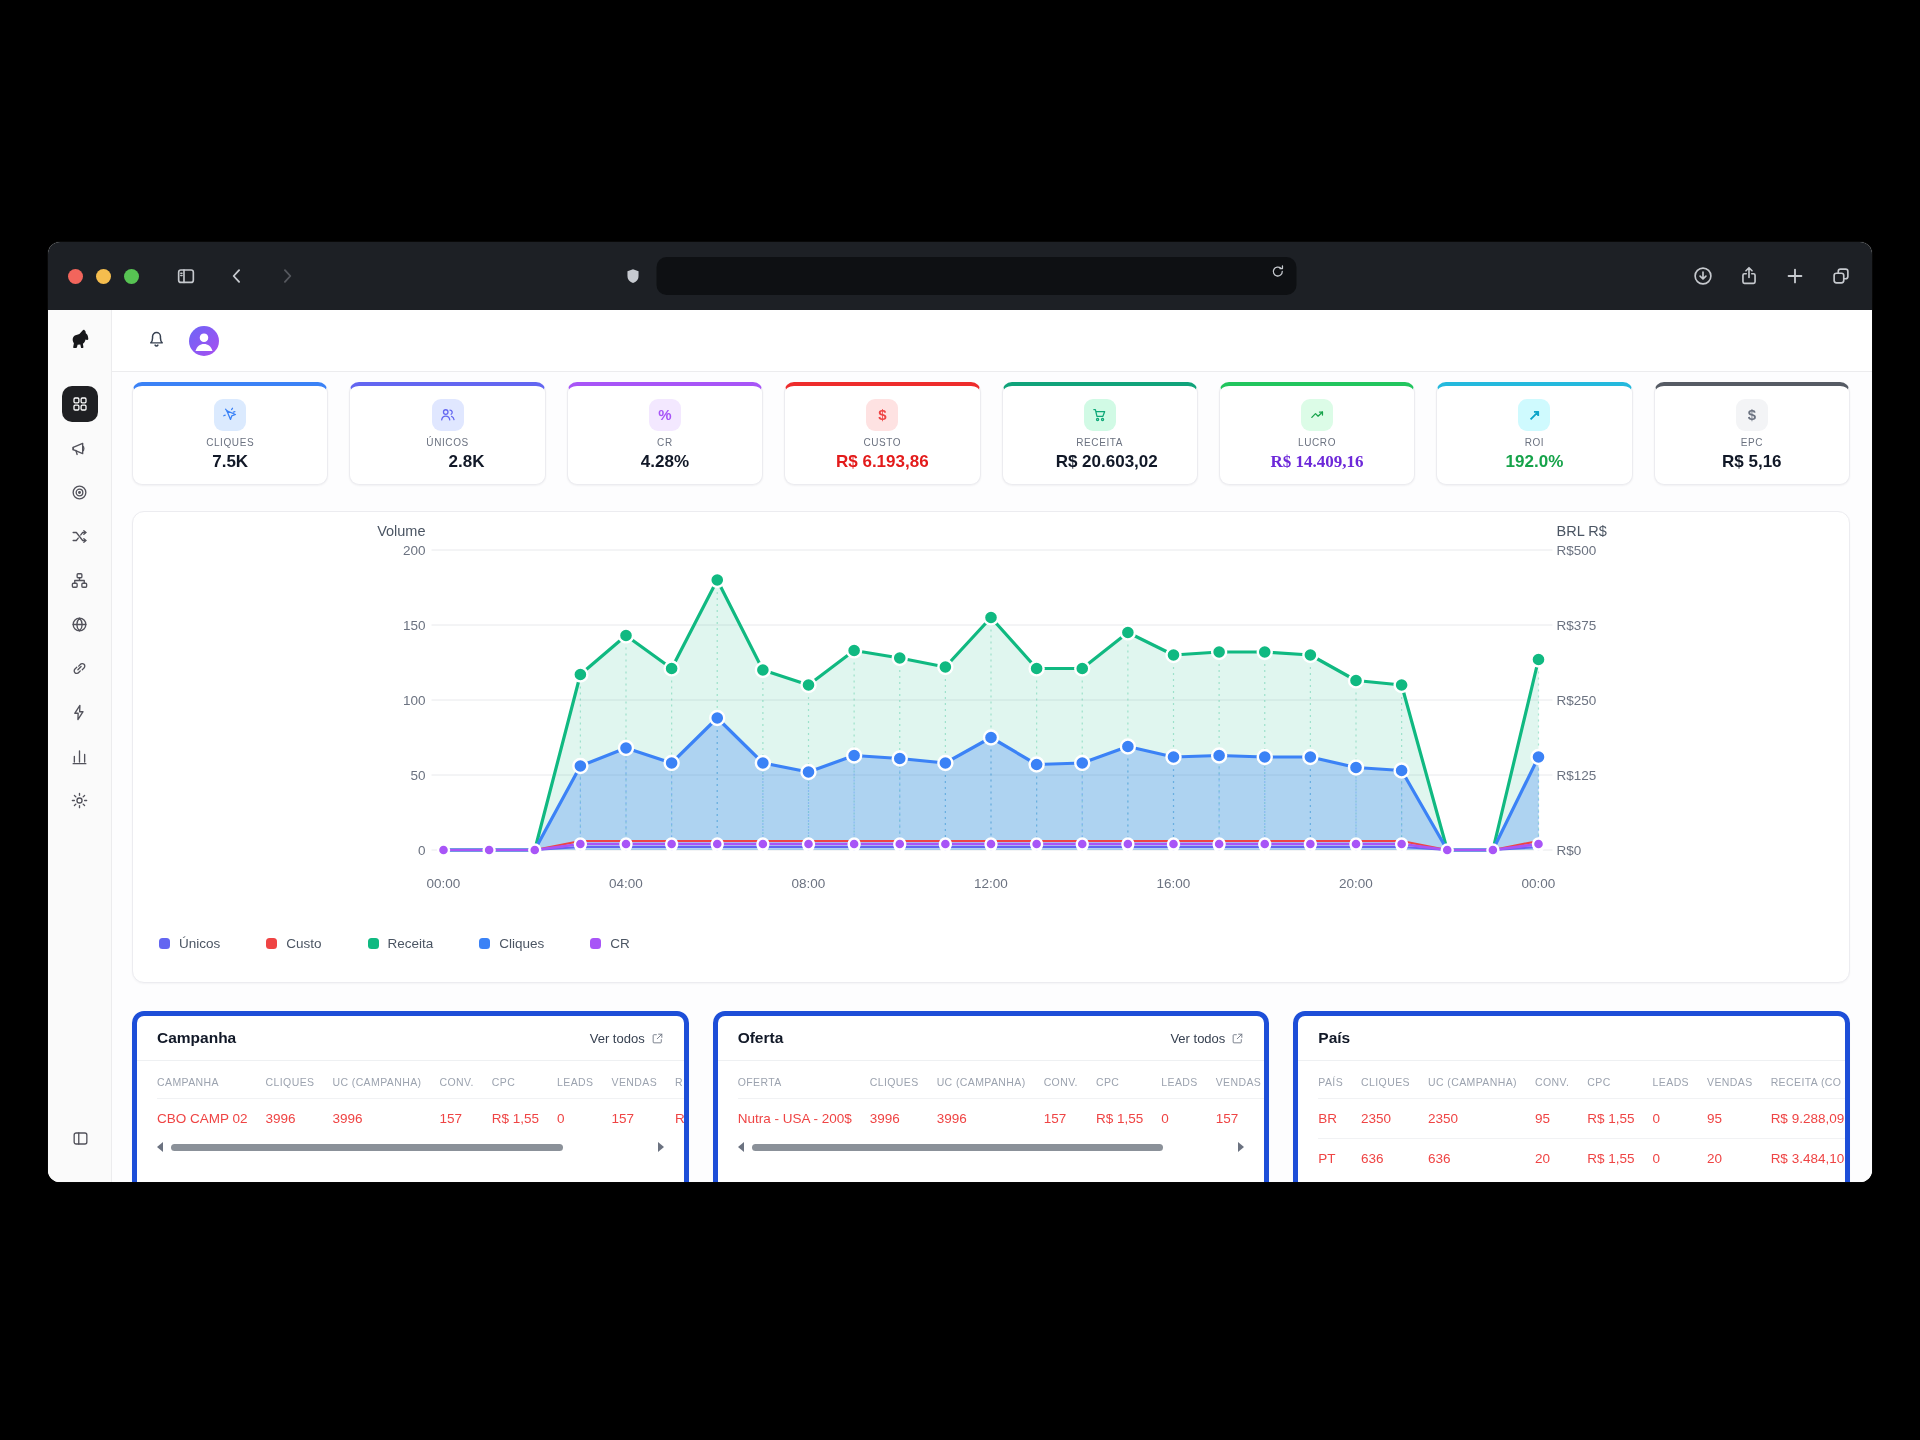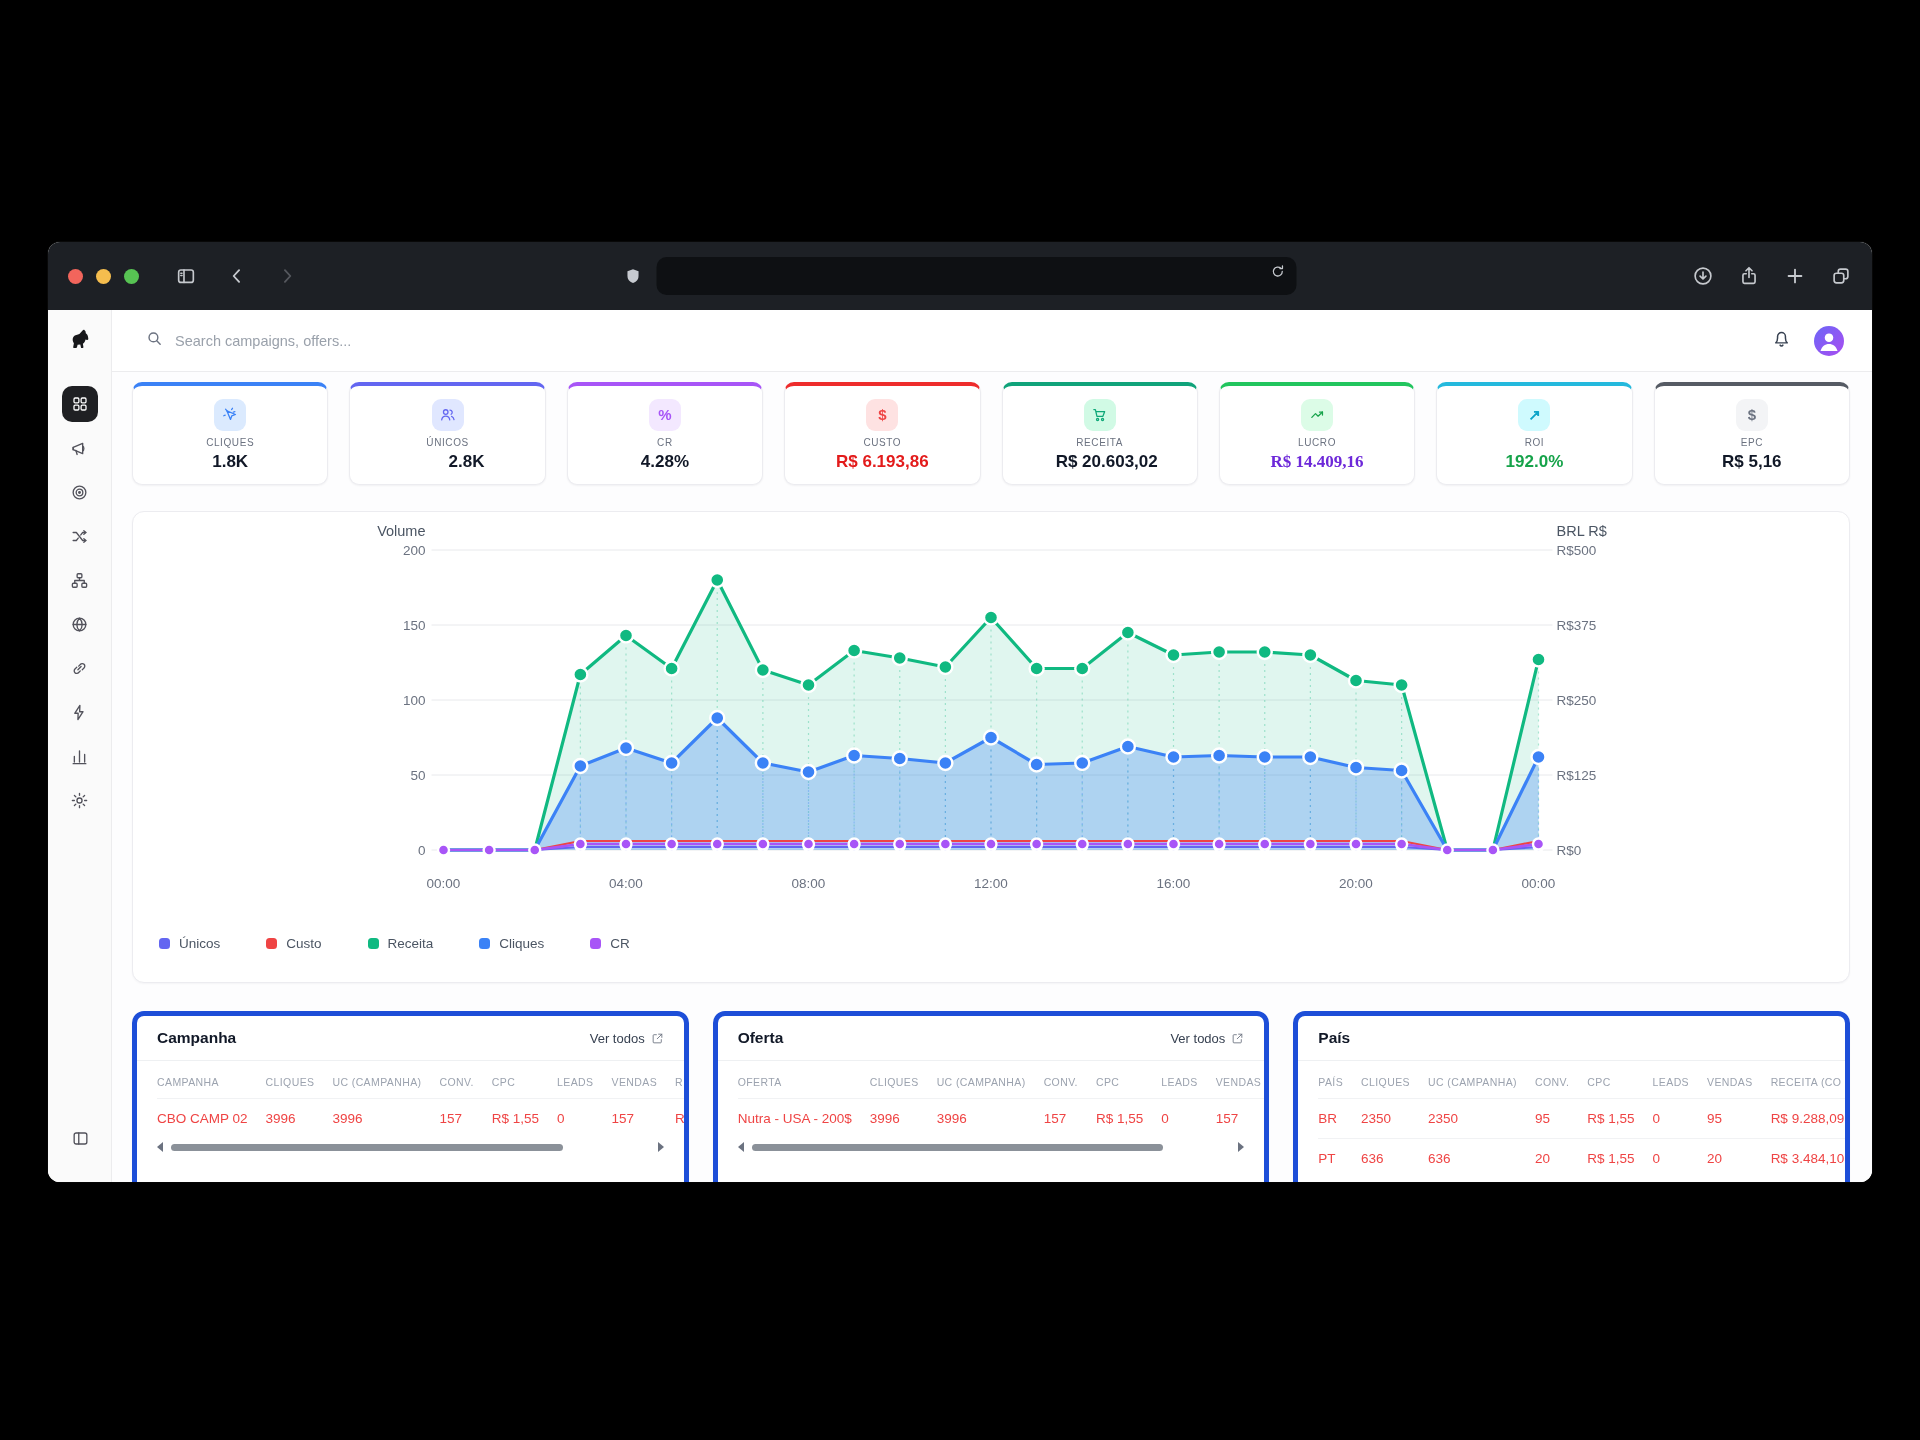--- a/index.html
+++ b/index.html
@@ -227,29 +227,20 @@
           <svg width="19" height="19" viewBox="0 0 24 24">
               <rect x="4" y="5" width="16" height="14" rx="2.5"></rect>
               <line x1="9.8" y1="5" x2="9.8" y2="19"></line>
             </svg>
         </div>
       </aside>
 
       <div class="main">
 
         <header class="topbar">
-          <div class="search-box">
-            <span>
-              <svg width="17" height="17" viewBox="0 0 24 24" style="stroke:#6b7280;fill:none;stroke-width:2;stroke-linecap:round">
-                  <circle cx="10.5" cy="10.5" r="6.2"></circle>
-                  <path d="M15.2 15.2L20 20"></path>
-                </svg>
-            </span>
-            <input type="text" placeholder="Search campaigns, offers..." style="">
-          </div>
           <div class="topbar-right">
             <span>
               <svg width="21" height="21" viewBox="0 0 24 24" style="stroke:#374151;fill:none;stroke-width:1.7;stroke-linecap:round;stroke-linejoin:round">
                   <path d="M18.5 17h-13c1.3-1.4 2-3.3 2-5.7v-1.6A4.5 4.5 0 0112 5.2a4.5 4.5 0 014.5 4.5v1.6c0 2.4.7 4.3 2 5.7z"></path>
                   <path d="M10.4 19.5a1.8 1.8 0 003.2 0"></path>
                 </svg>
             </span>
             <span class="avatar">
               <svg width="30" height="30" viewBox="0 0 24 24">
                   <circle cx="12" cy="9.3" r="3.4" fill="#fff"></circle>
@@ -263,21 +254,21 @@
 
           <div class="kpi-row">
             <div class="kpi-card" style="border-top-color: rgb(59, 130, 246);">
               <div class="chip" style="background: rgb(219, 234, 254); color: rgb(59, 130, 246);">
                   <svg width="17" height="17" viewBox="0 0 24 24">
                     <path d="M7 7l5 12 1.8-5.2L19 12z"></path>
                     <path d="M13.5 5l1.3-1.8M16 8.5l2.2-.4M4.5 13l-2 .8M5 4.5L7 7"></path>
                   </svg>
                 </div>
               <div class="kpi-label">CLIQUES</div>
-              <div class="kpi-value" style="color: rgb(17, 24, 39);">1.8K</div>
+              <div class="kpi-value" style="color: rgb(17, 24, 39);">7.5K</div>
             </div>
             <div class="kpi-card" style="border-top-color: rgb(99, 102, 241);">
               <div class="chip" style="background: rgb(224, 231, 255); color: rgb(99, 102, 241);">
                   <svg width="17" height="17" viewBox="0 0 24 24">
                     <circle cx="9.5" cy="8.5" r="3.2"></circle>
                     <path d="M3.8 19.5c.6-3.2 2.8-5.2 5.7-5.2s5.1 2 5.7 5.2"></path>
                     <path d="M15.5 5.8a3.2 3.2 0 011.7 5.9M17.8 14.6c1.8.7 3 2.3 3.4 4.6"></path>
                   </svg>
                 </div>
               <div class="kpi-label">ÚNICOS</div>

